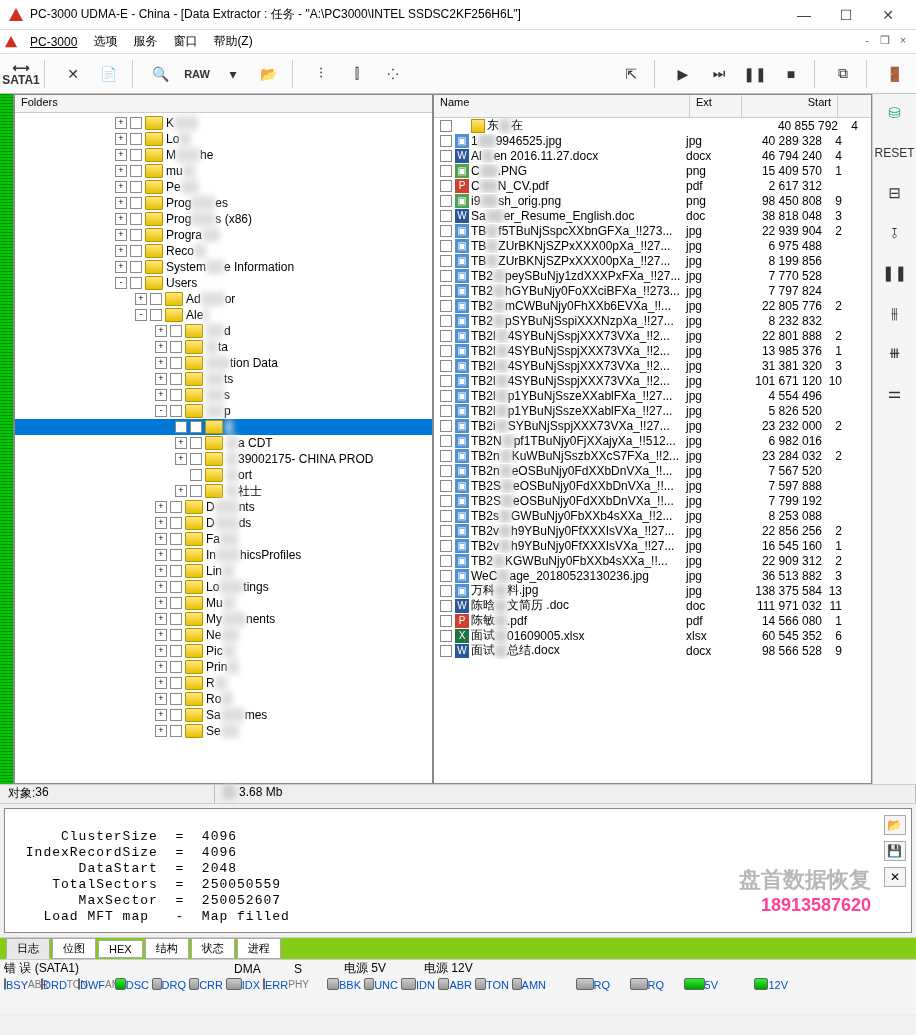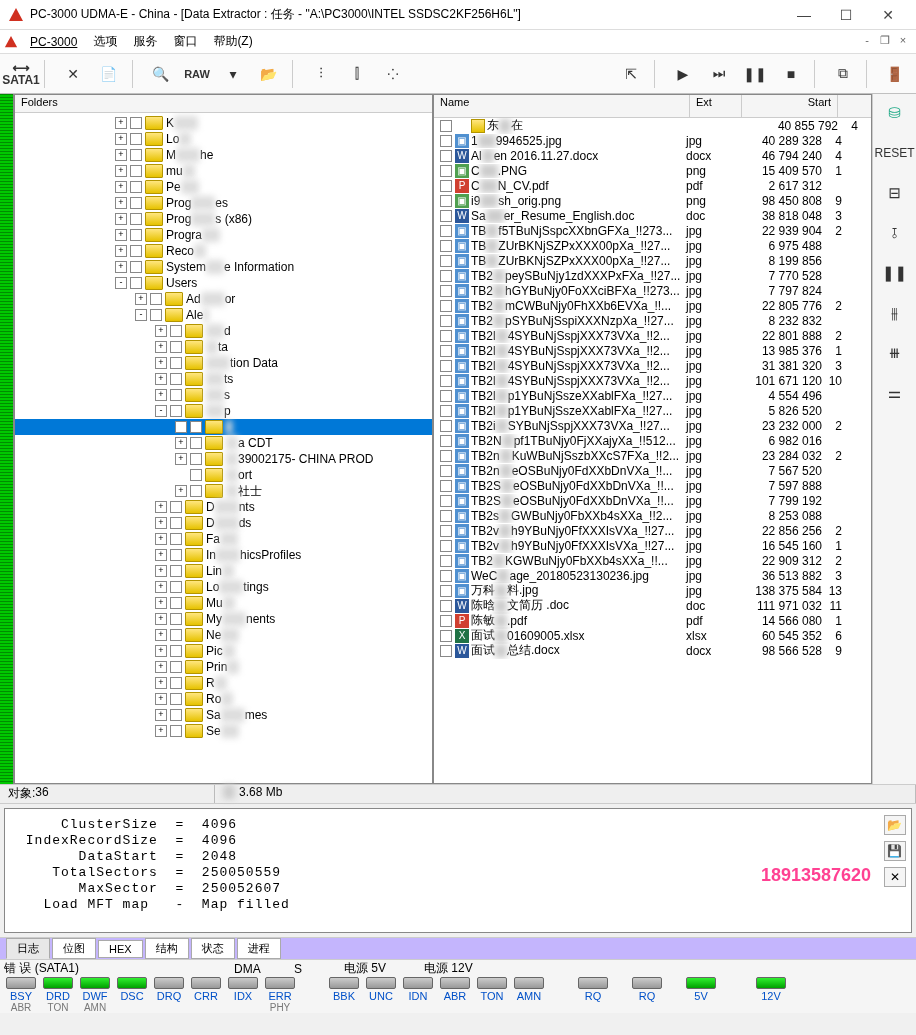--- a/index.html
+++ b/index.html
@@ -53,35 +53,35 @@
 .frow .fstart { width: 90px; text-align: right; padding-right: 4px; }
 .frow .fextra { width: 20px; text-align: right; padding-right: 4px; }
 
 .righttools { width: 44px; background: #f5f5f5; border-left: 1px solid #ccc; display: flex; flex-direction: column; align-items: center; padding-top: 6px; gap: 14px; }
 .rtb { width: 30px; height: 26px; display: flex; align-items: center; justify-content: center; cursor: pointer; font-size: 15px; color: #333; }
 
 .statusbar { height: 20px; background: #efefef; border-top: 1px solid #ccc; border-bottom: 1px solid #ccc; display: flex; align-items: center; font-size: 11px; }
 .statusbar .scell { padding: 0 8px; border-right: 1px solid #bbb; height: 100%; display: flex; align-items: flex-start; }
 
 .logpanel { height: 125px; background: #fff; border: 1px solid #888; margin: 4px; position: relative; display: flex; }
-.logtext { flex: 1; font-family: "Courier New", monospace; font-size: 13px; padding: 8px 12px; white-space: pre; line-height: 16px; letter-spacing: 1px; }
+.logtext { flex: 1; font-family: "Courier New", monospace; font-size: 13px; padding: 8px 12px; white-space: pre; line-height: 16px; letter-spacing: 1px; margin-top: 12px; }
 .logtools { width: 32px; display: flex; flex-direction: column; align-items: center; padding-top: 6px; gap: 6px; }
 .logtools .lb { width: 22px; height: 20px; border: 1px solid #aaa; background: #f5f5f5; cursor: pointer; display: flex; align-items: center; justify-content: center; font-size: 12px; }
 .watermark { position: absolute; right: 40px; top: 56px; text-align: right; pointer-events: none; }
 .watermark .wm1 { font-size: 22px; font-weight: bold; color: #888; opacity: 0.6; }
 .watermark .wm2 { font-size: 18px; font-weight: bold; color: #ff2080; opacity: 0.85; }
 
-.logtabs { height: 22px; display: flex; align-items: center; padding: 0 6px; gap: 2px; background: #c4b5fd; border-top: 1px solid #ccc; }
+.logtabs { height: 22px; display: flex; align-items: center; padding: 0 6px; gap: 2px; background: #84cc16; border-top: 1px solid #ccc; }
 .logtabs .lt { padding: 2px 10px; border: 1px solid #aaa; background: #fff; font-size: 11px; cursor: pointer; }
 .logtabs .lt.active { background: #e8e8e8; border-bottom-color: #e8e8e8; }
 
 .hwstatus { height: 54px; background: #f5f5f5; border-top: 1px solid #ccc; display: flex; flex-direction: column; }
 .hwstatus .hdrrow { display: flex; height: 18px; align-items: center; font-size: 11px; padding: 0 4px; }
 .hwstatus .ledrow { display: flex; height: 36px; align-items: flex-start; padding: 0 4px; gap: 3px; }
-.ledgrp { display: flex; flex-direction: column; align-items: center; width: 34px; }
+.ledgrp { display: flex; flex-direction: row; align-items: center; width: 34px; }
 .led { width: 30px; height: 12px; border: 1px solid #666; border-radius: 2px; }
 .led.green { background: linear-gradient(#30f030, #00a000); }
 .led.gray { background: linear-gradient(#ccc, #999); }
 .ledlbl { font-size: 11px; color: #0050c8; margin-top: 1px; }
 .ledlbl2 { font-size: 10px; color: #777; }
 .hwgap { width: 24px; }
 .ico-jpg { background: #5090d0; color: #fff; }
 .ico-doc { background: #2b579a; color: #fff; }
 .ico-pdf { background: #d04030; color: #fff; }
 .ico-png { background: #50a050; color: #fff; }
@@ -955,20 +955,21 @@
 </div>
 
 <div class="logpanel">
   <div class="logtext">     ClusterSize  =  4096
  IndexRecordSize  =  4096
        DataStart  =  2048
     TotalSectors  =  250050559
        MaxSector  =  250052607
    Load MFT map   -  Map filled</div>
   <div class="watermark">
+    <div class="wm1">盘首数据恢复</div>
     <div class="wm2">18913587620</div>
   </div>
   <div class="logtools">
     <div class="lb">📂</div>
     <div class="lb">💾</div>
     <div class="lb">✕</div>
   </div>
 </div>
 
 <div class="logtabs" id="logtabs">

